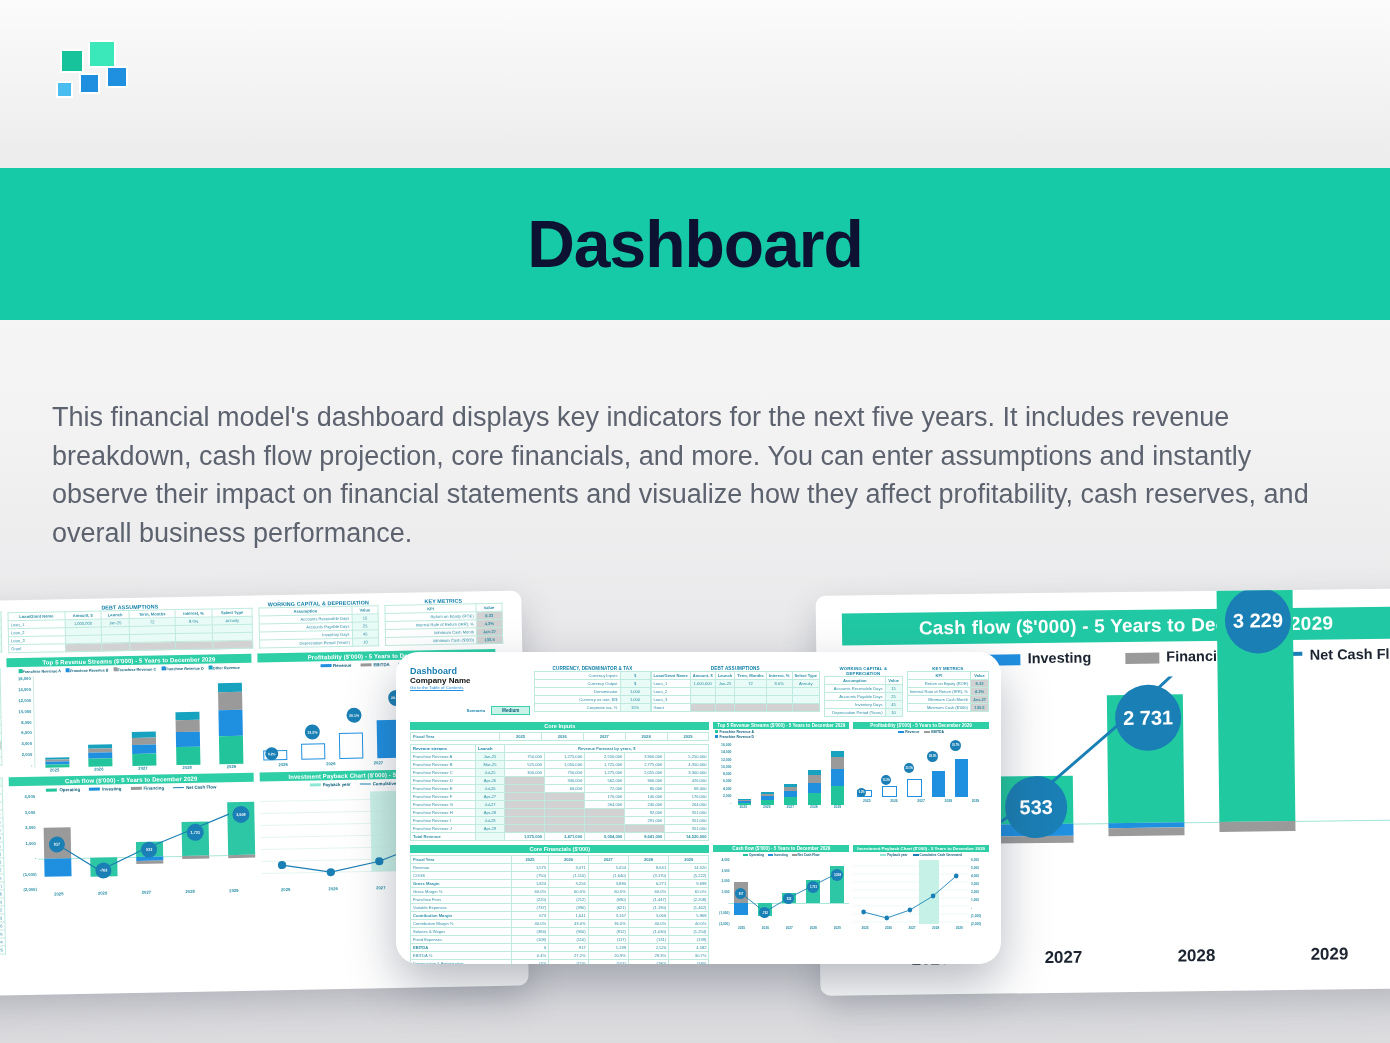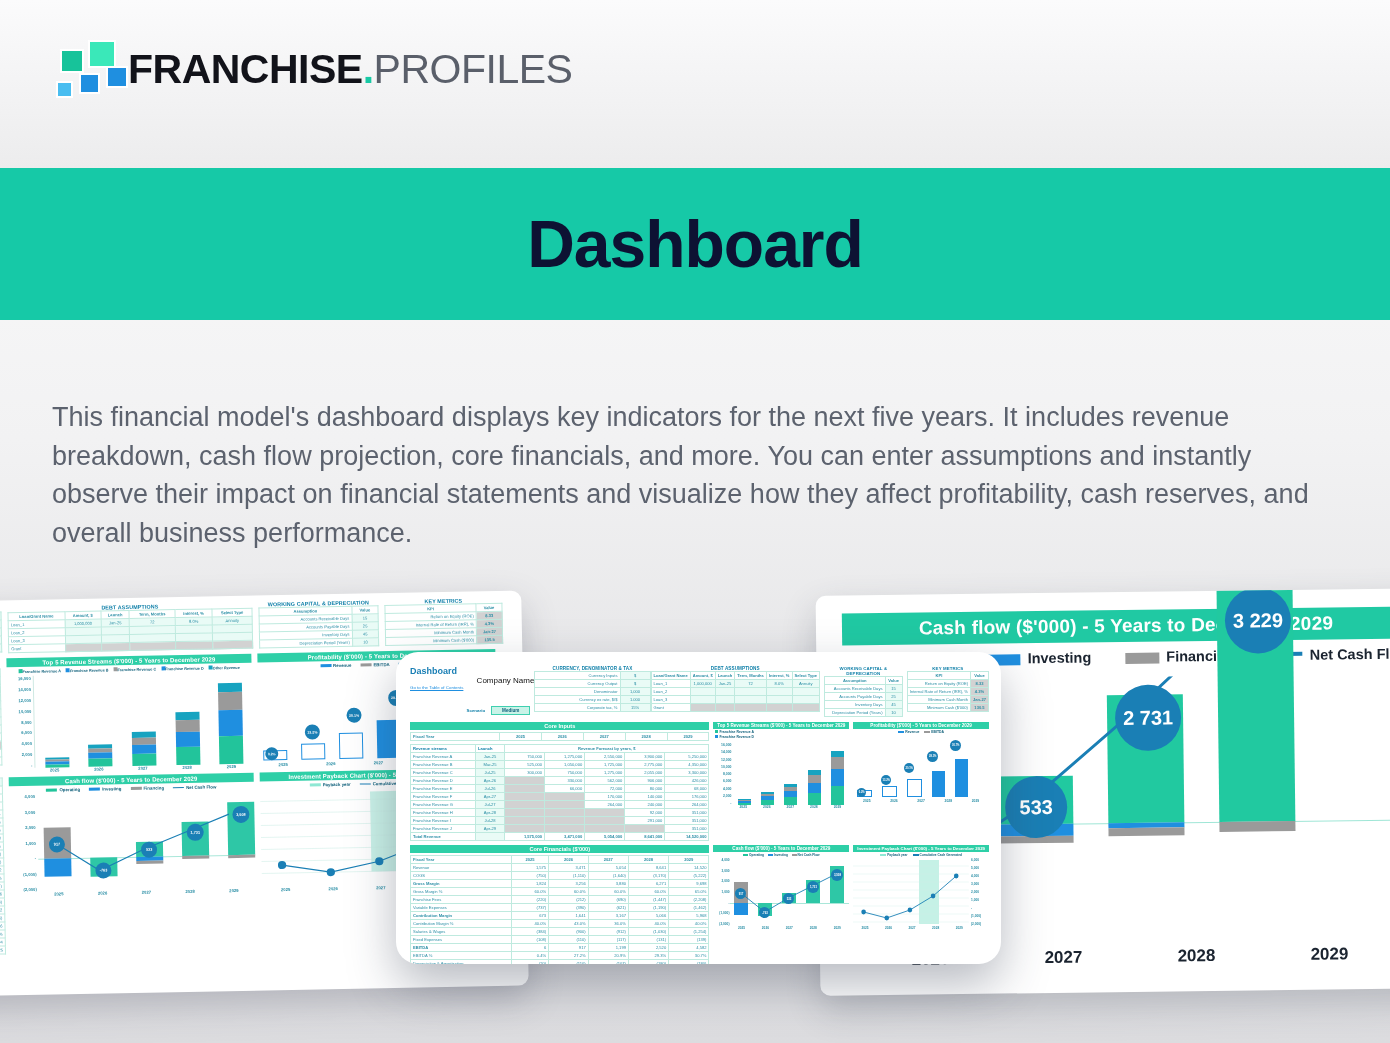--- a/index.html
+++ b/index.html
@@ -90,21 +90,20 @@
 
 <div class="topbar">
   <div class="logo-wrap">
     <div class="logo-mark">
       <i class="sq-a"></i>
         <i class="sq-b"></i>
         <i class="sq-c"></i>
         <i class="sq-d"></i>
         <i class="sq-e"></i>
     </div>
-    <div class="logo-text"><span class="lt-bold">FRANCHISE</span><span class="lt-dot">.</span><span class="lt-light">PROFILES</span></div>
   </div>
 </div>
 
 <div class="banner">
   <div class="banner-title">Dashboard</div>
 </div>
 
 <div class="desc">This financial model's dashboard displays key indicators for the next five years. It includes revenue breakdown, cash flow projection, core financials, and more. You can enter assumptions and instantly observe their impact on financial statements and visualize how they affect profitability, cash reserves, and overall business performance.</div>
 
 <div class="showcase">
@@ -586,21 +585,21 @@
       </div>
     </div>
   </div>
 
   <div class="card-front">
     <div style="padding:14px 12px 0 14px;">
 
       <div style="display:flex;align-items:flex-start;">
         <div style="width:150px;">
           <div style="font-size:9px;font-weight:bold;color:#1a7fb5;">Dashboard</div>
-          <div style="font-size:8px;font-weight:normal;color:#111;text-align:right;">Company Name</div>
+          <div style="font-size:8px;font-weight:bold;color:#111;">Company Name</div>
           <div style="font-size:4.4px;color:#1f8fe0;text-decoration:underline;">Go to the Table of Contents</div>
           <div style="margin-top:16px;display:flex;align-items:center;gap:6px;justify-content:flex-end;padding-right:4px;">
             <span style="font-size:4.4px;font-weight:bold;color:#0e7fa8;">Scenario</span>
             <span style="font-size:4.6px;font-weight:bold;color:#0e5f7a;background:#c9f3e8;border:1px solid #3fd0b0;padding:1px 10px;">Medium</span>
           </div>
         </div>
         <div style="width:140px;">
           <div class="sec-title" style="font-size:4.6px;">CURRENCY, DENOMINATOR &amp; TAX</div>
           <table class="grid">
               <tbody>

